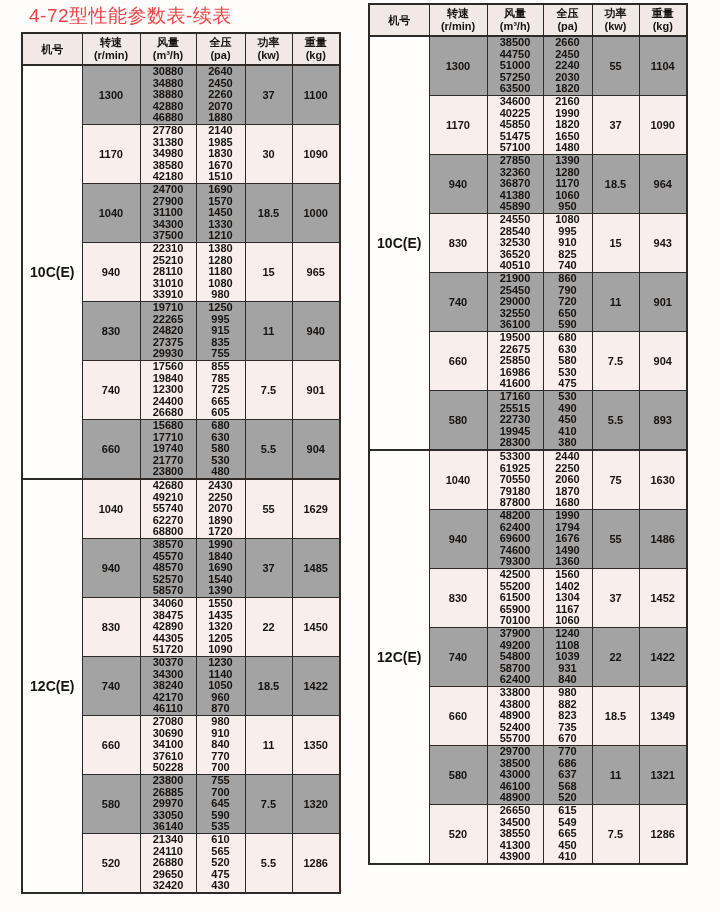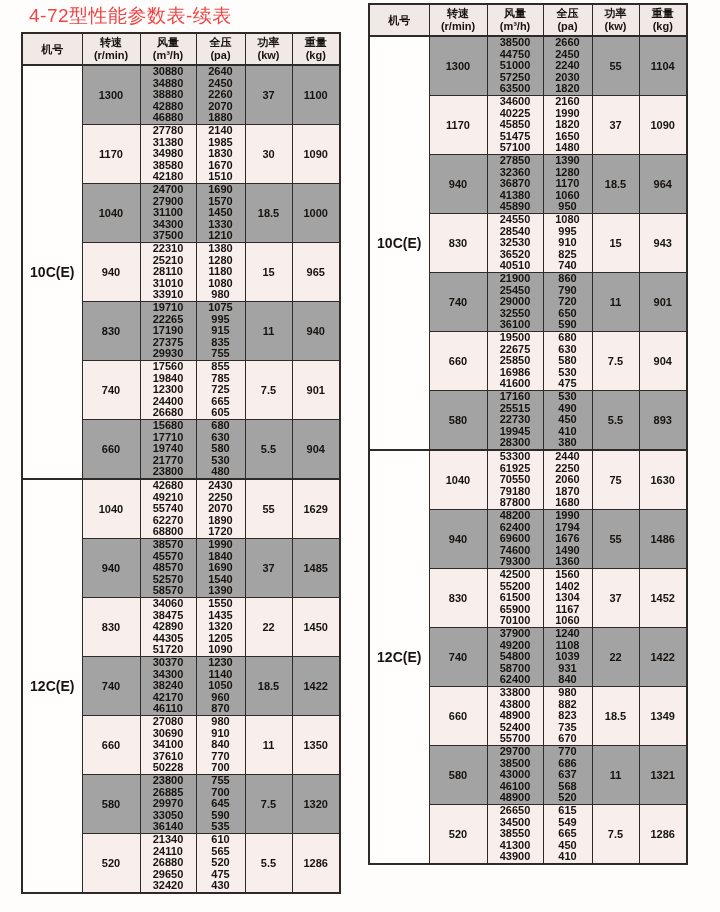--- a/index.html
+++ b/index.html
@@ -160,26 +160,26 @@
               <div>980</div>
             </td>
             <td class="sdata power">15</td>
             <td class="sdata weight">965</td>
           </tr>
           <tr>
             <td class="sdata speed">830</td>
             <td class="sdata vals">
               <div>19710</div>
               <div>22265</div>
-              <div>17190</div>
+              <div>24820</div>
               <div>27375</div>
               <div>29930</div>
             </td>
             <td class="sdata vals">
-              <div>1075</div>
+              <div>1250</div>
               <div>995</div>
               <div>915</div>
               <div>835</div>
               <div>755</div>
             </td>
             <td class="sdata power">11</td>
             <td class="sdata weight">940</td>
           </tr>
           <tr class="stripe">
             <td class="sdata speed">740</td>

